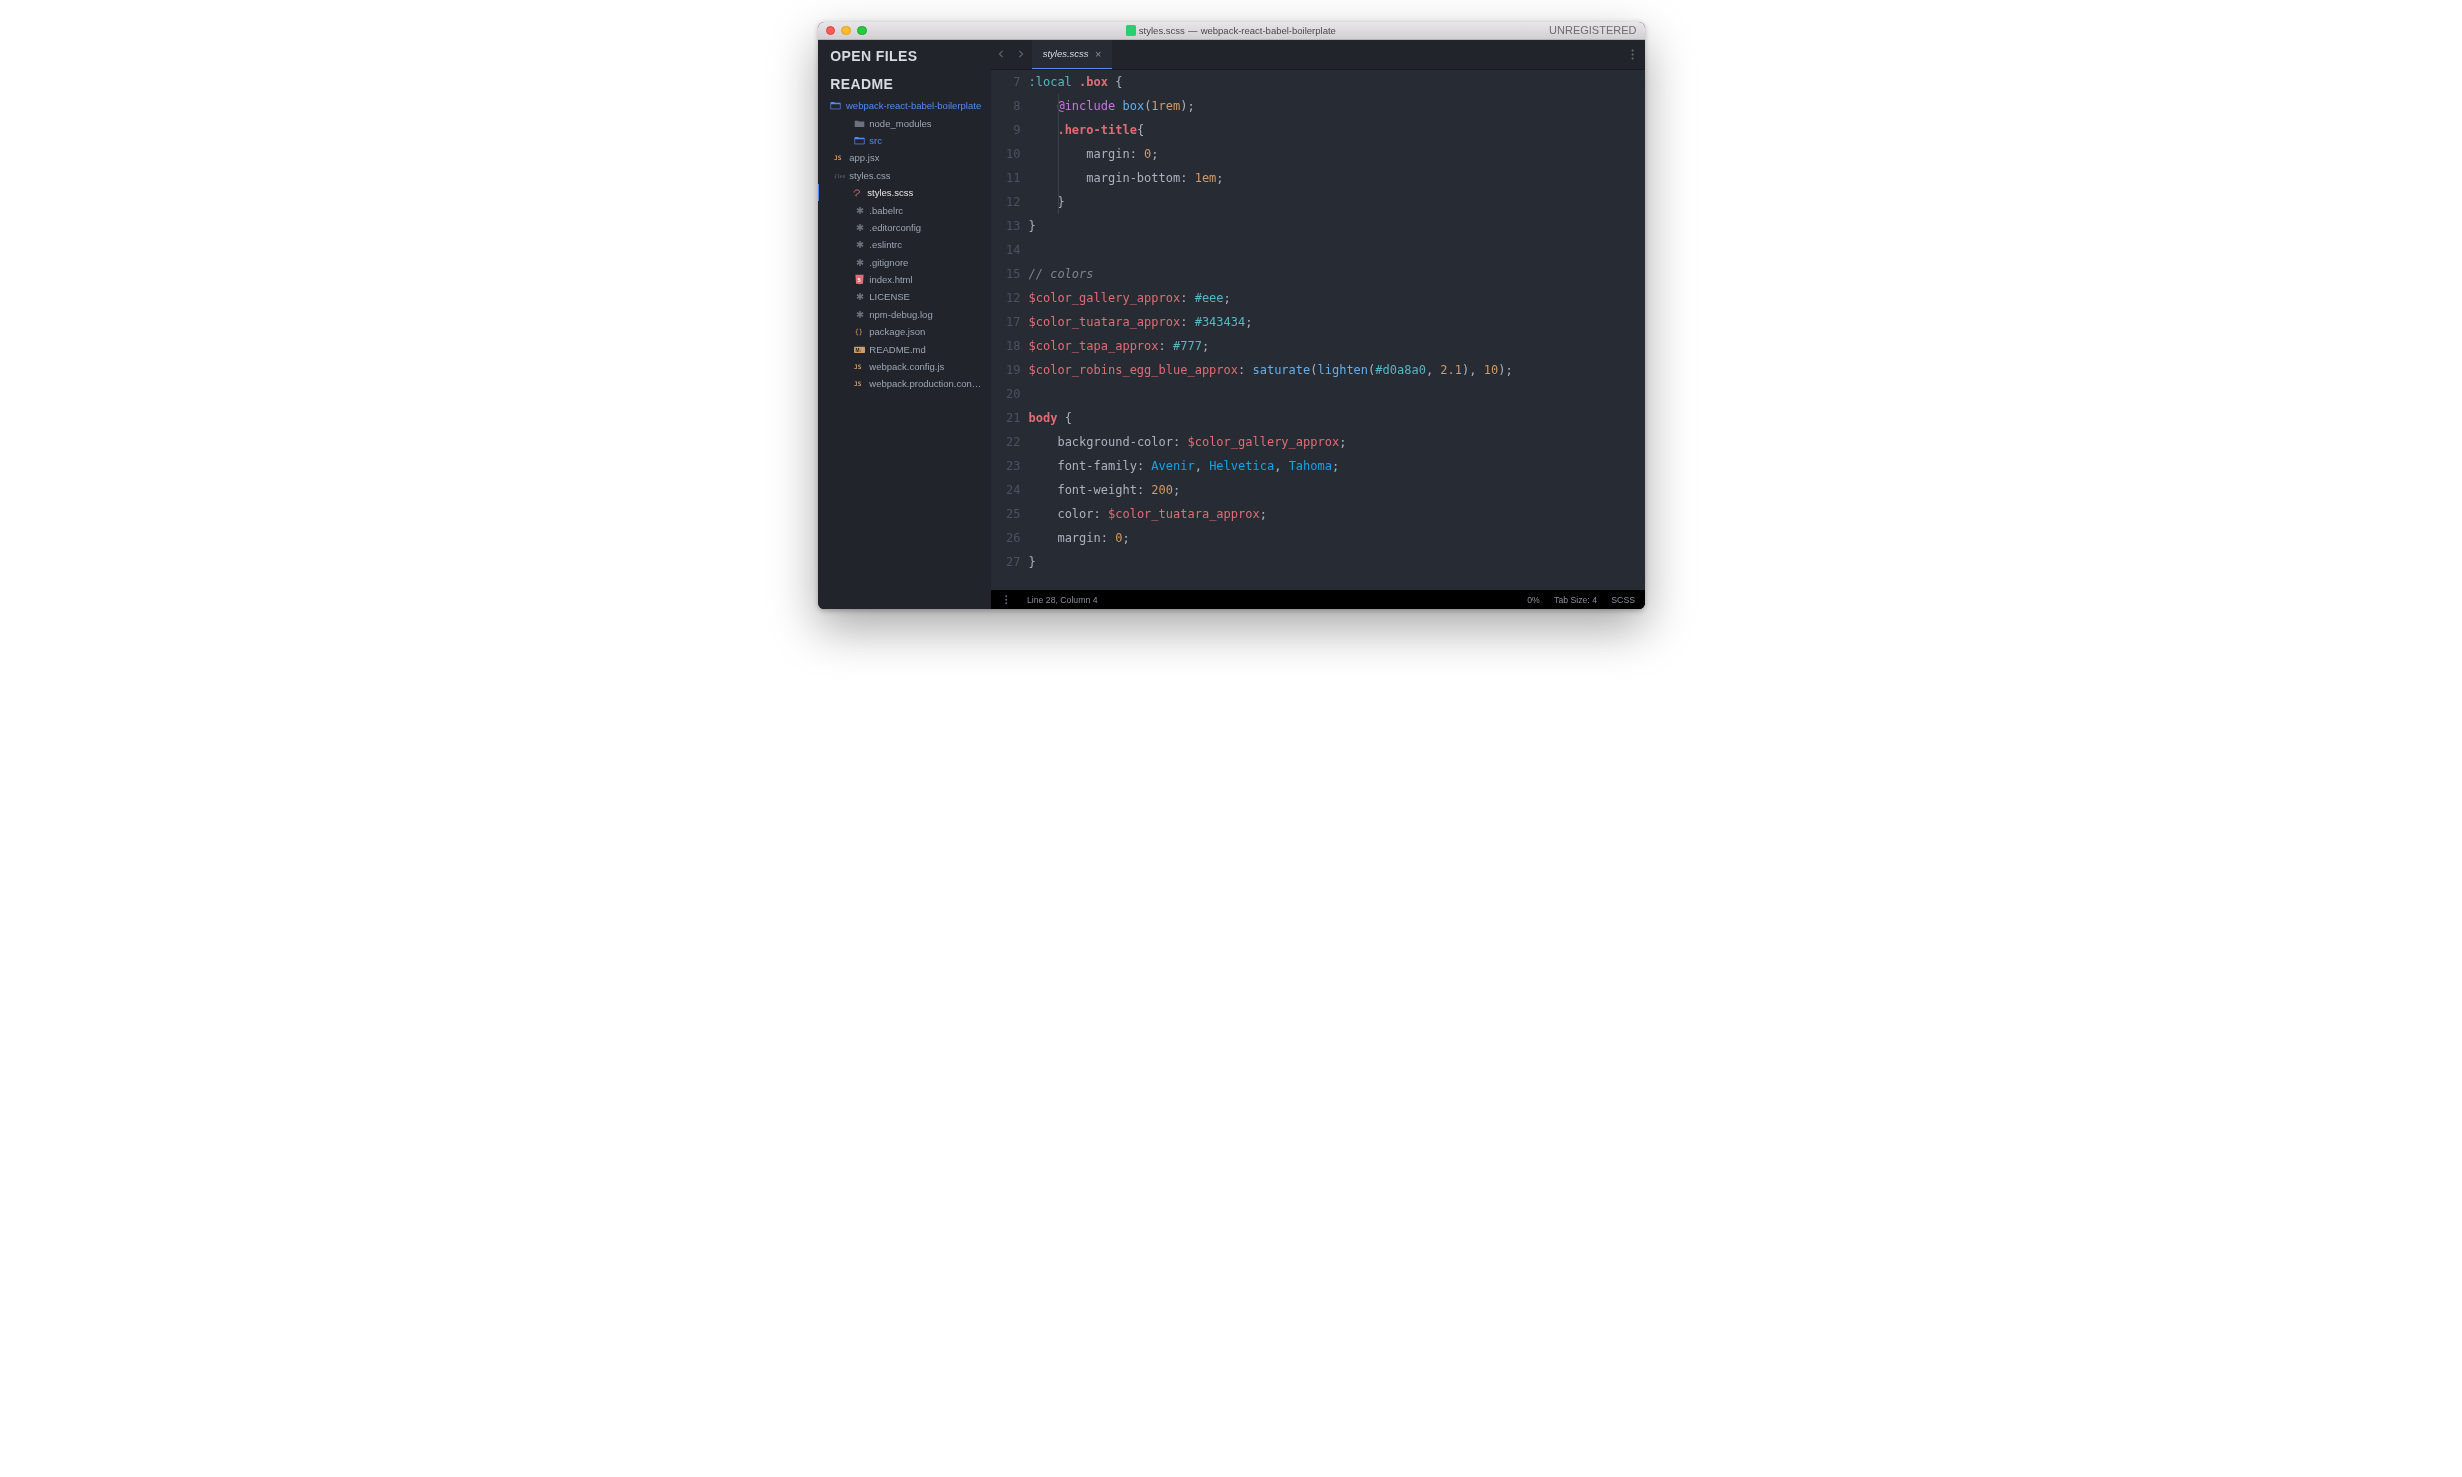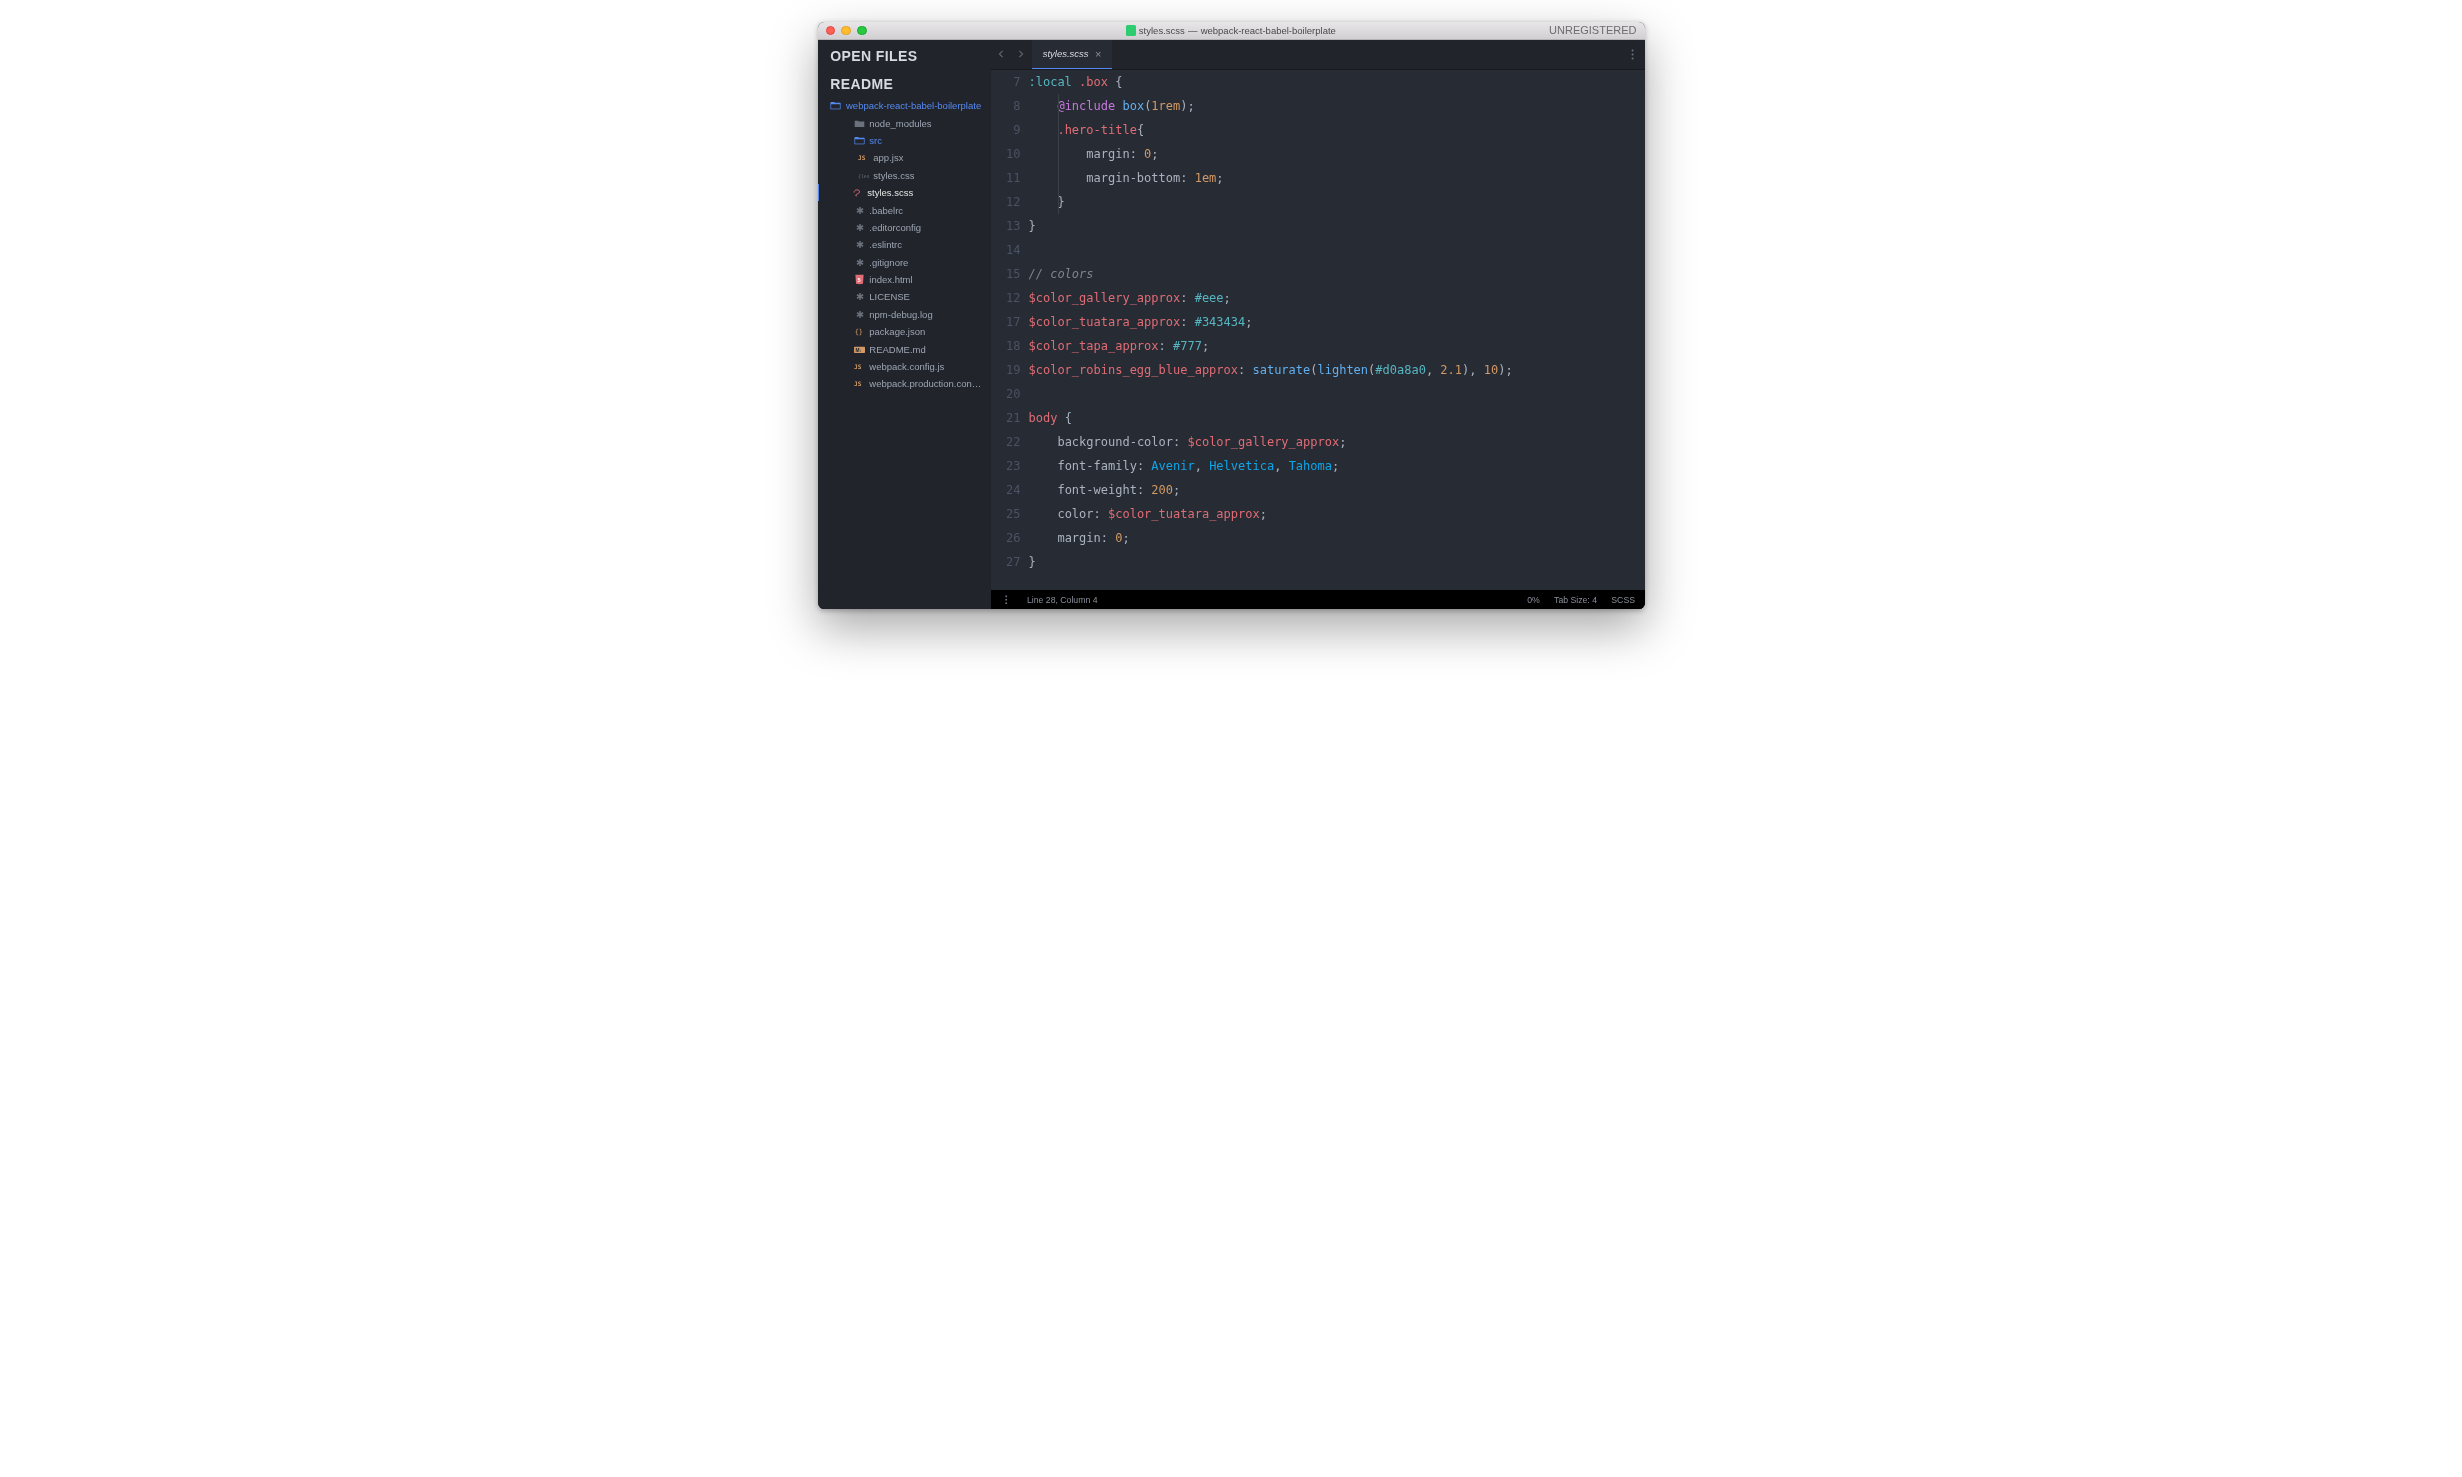--- a/index.html
+++ b/index.html
@@ -82,21 +82,21 @@
   }
   .sb-item {
     display: flex;
     align-items: center;
     gap: 4.8px;
     padding: 3.2px 8px 3.2px 12.7px;
     white-space: nowrap;
     cursor: default;
   }
   .sb-item.indent1 { padding-left: 36px; }
-  .sb-item.indent2 { padding-left: 40px; }
+  .sb-item.indent2 { padding-left: 16px; }
   .sb-item.active {
     color: #e6e6e6;
     border-left: 1.6px solid #568af2;
     padding-left: 33px;
   }
   .ic { width: 11px; height: 11px; display:inline-flex; align-items:center; justify-content:center; }
   .ic svg { width: 11px; height: 11px; }
   .sb-label { overflow: hidden; text-overflow: ellipsis; }
   .editor-area {
     flex: 1;
@@ -153,21 +153,21 @@
   }
   .code {
     flex: 1;
     color: #abb2bf;
     white-space: pre;
     overflow: hidden;
   }
   .line { height: 24px; position: relative; }
   .line .guide2 { position: absolute; left: 29px; top:0; bottom:0; width:0.8px; background:#3b4048; }
   .t-kw  { color: #c678dd; } 
-  .t-sel { color: #e06c75; } 
+  .t-sel { color: #e06c75; font-weight: bold; } 
   .t-fn  { color: #61afef; } 
   .t-num { color: #d19a66; } 
   .t-str { color: #0ea5e9; } 
   .t-hex { color: #56b6c2; } 
   .t-var { color: #e06c75; } 
   .t-pun { color: #abb2bf; }
   .t-com { color: #7f848e; font-style: italic; }
   .t-prop{ color: #abb2bf; }
   .t-pseudo { color: #56b6c2; }
   .statusbar {

